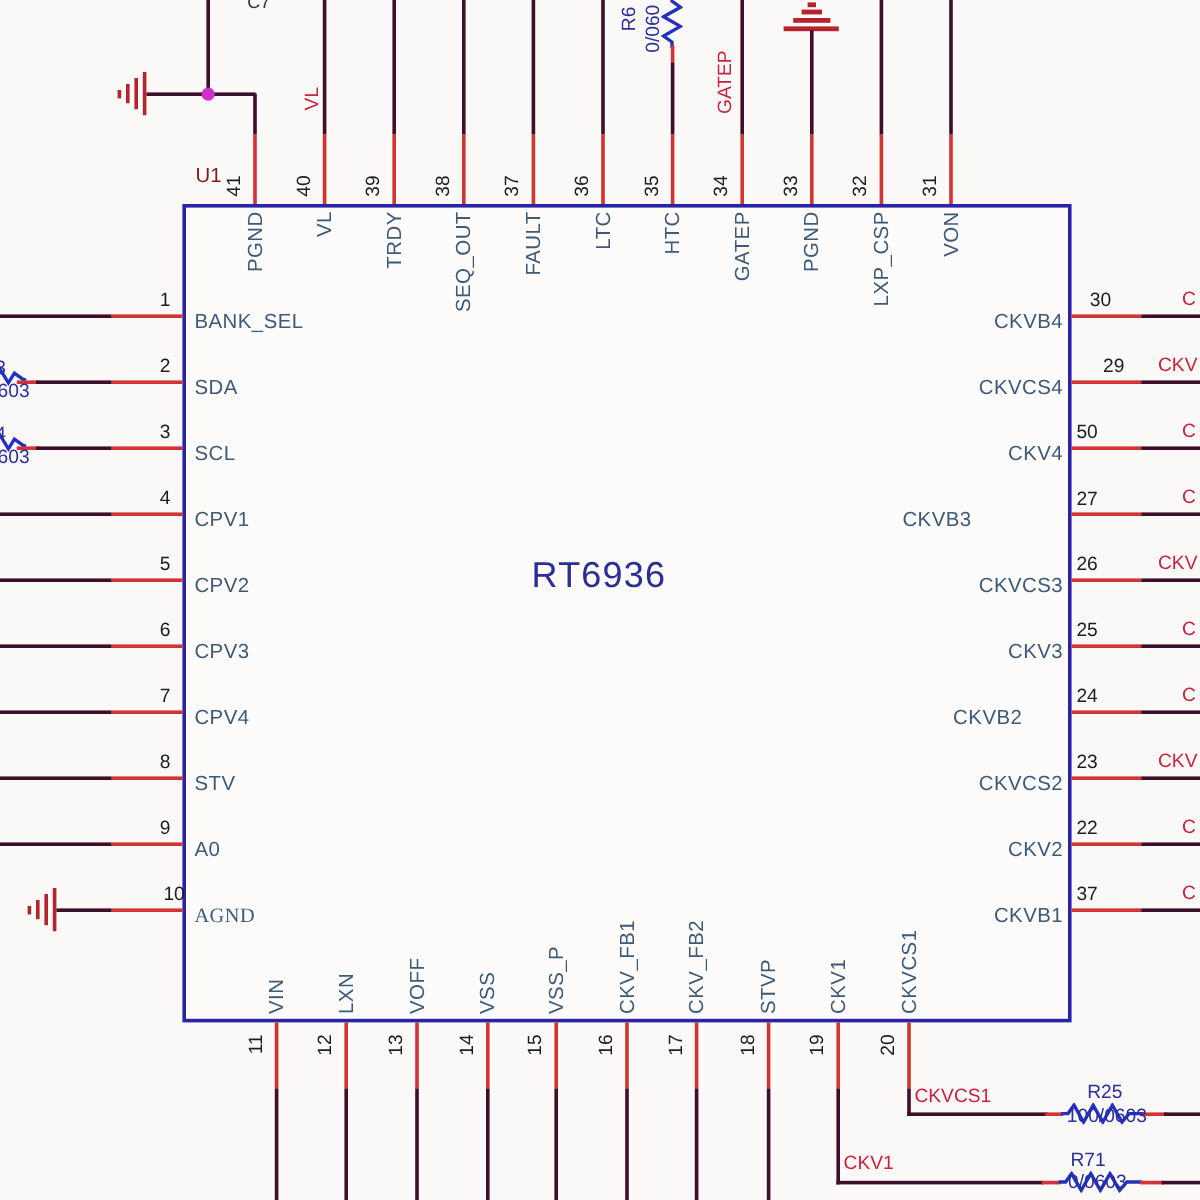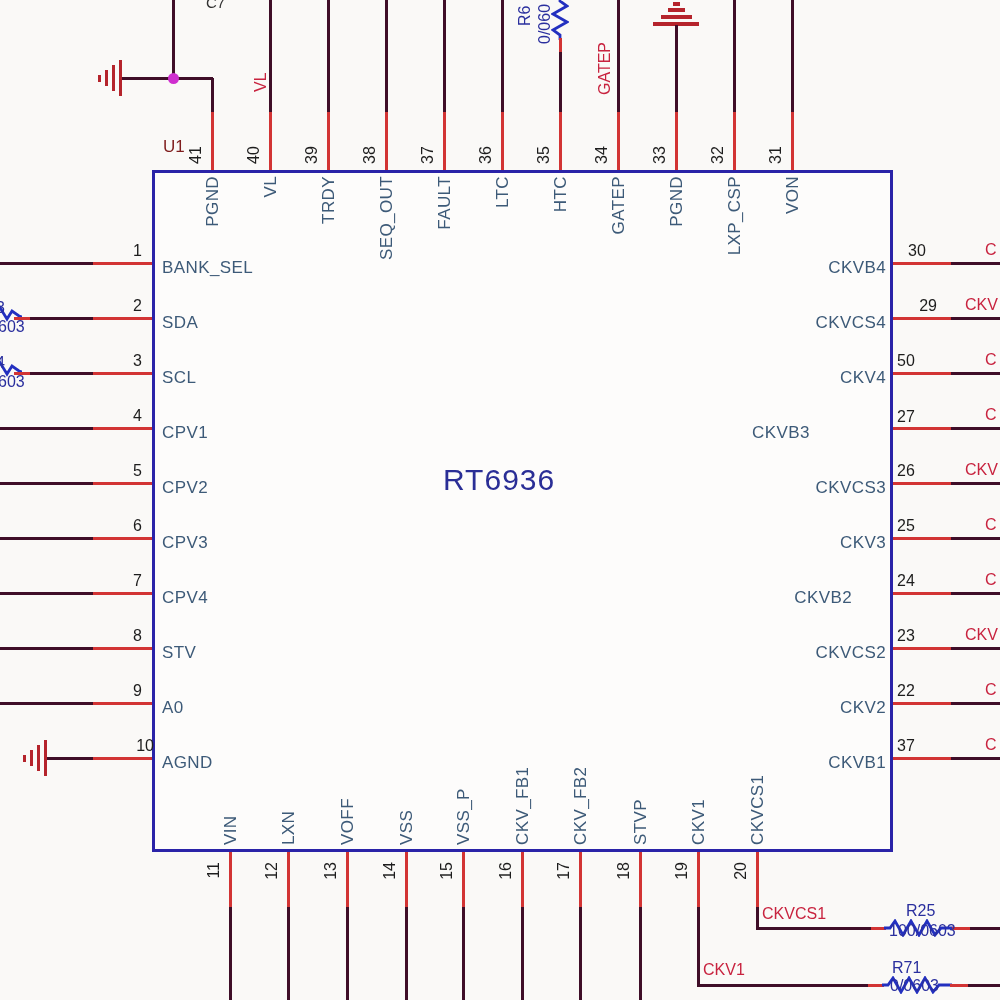--- a/index.html
+++ b/index.html
@@ -174,21 +174,21 @@
     <div class="wh dark" style="left: 0px; top: 647px; width: 93px;"></div>
     <div class="pin-num" style="left: 96px; top: 628px; width: 46px; height: 16px; text-align: right;">8</div>
     <div class="pin-name" style="left: 162px; top: 643px; width: 130px; height: 22px; text-align: left;">STV</div>
     <div class="wh red" style="left: 93px; top: 701.5px; width: 59px;"></div>
     <div class="wh dark" style="left: 0px; top: 702px; width: 93px;"></div>
     <div class="pin-num" style="left: 96px; top: 683px; width: 46px; height: 16px; text-align: right;">9</div>
     <div class="pin-name" style="left: 162px; top: 698px; width: 130px; height: 22px; text-align: left;">A0</div>
     <div class="wh red" style="left: 93px; top: 756.5px; width: 59px;"></div>
     <div class="wh dark" style="left: 47px; top: 757px; width: 46px;"></div>
     <div class="pin-num" style="left: 108px; top: 738px; width: 46px; height: 16px; text-align: right;">10</div>
-    <div class="pin-name" style="left: 162px; top: 753px; width: 130px; height: 22px; text-align: left;">AGND</div>
+    <div class="pin-name" style="left: 162px; top: 753px; width: 130px; height: 22px; text-align: left; font-family: Liberation Serif, serif;">AGND</div>
     <div class="wh red" style="left: 893px; top: 261.5px; width: 58px;"></div>
     <div class="wh dark" style="left: 951px; top: 262px; width: 49px;"></div>
     <div class="pin-num" style="left: 897px; top: 243px; width: 40px; height: 16px; text-align: center;">30</div>
     <div class="pin-name" style="left: 746px; top: 258px; width: 140px; height: 22px; text-align: right;">CKVB4</div>
     <div class="net-red" style="left: 985px; top: 242px; width: 60px; text-align: left;">C</div>
     <div class="wh red" style="left: 893px; top: 316.5px; width: 58px;"></div>
     <div class="wh dark" style="left: 951px; top: 317px; width: 49px;"></div>
     <div class="pin-num" style="left: 897px; top: 298px; width: 40px; height: 16px; text-align: right;">29</div>
     <div class="pin-name" style="left: 746px; top: 313px; width: 140px; height: 22px; text-align: right;">CKVCS4</div>
     <div class="net-red" style="left: 965px; top: 297px; width: 60px; text-align: left;">CKV</div>

